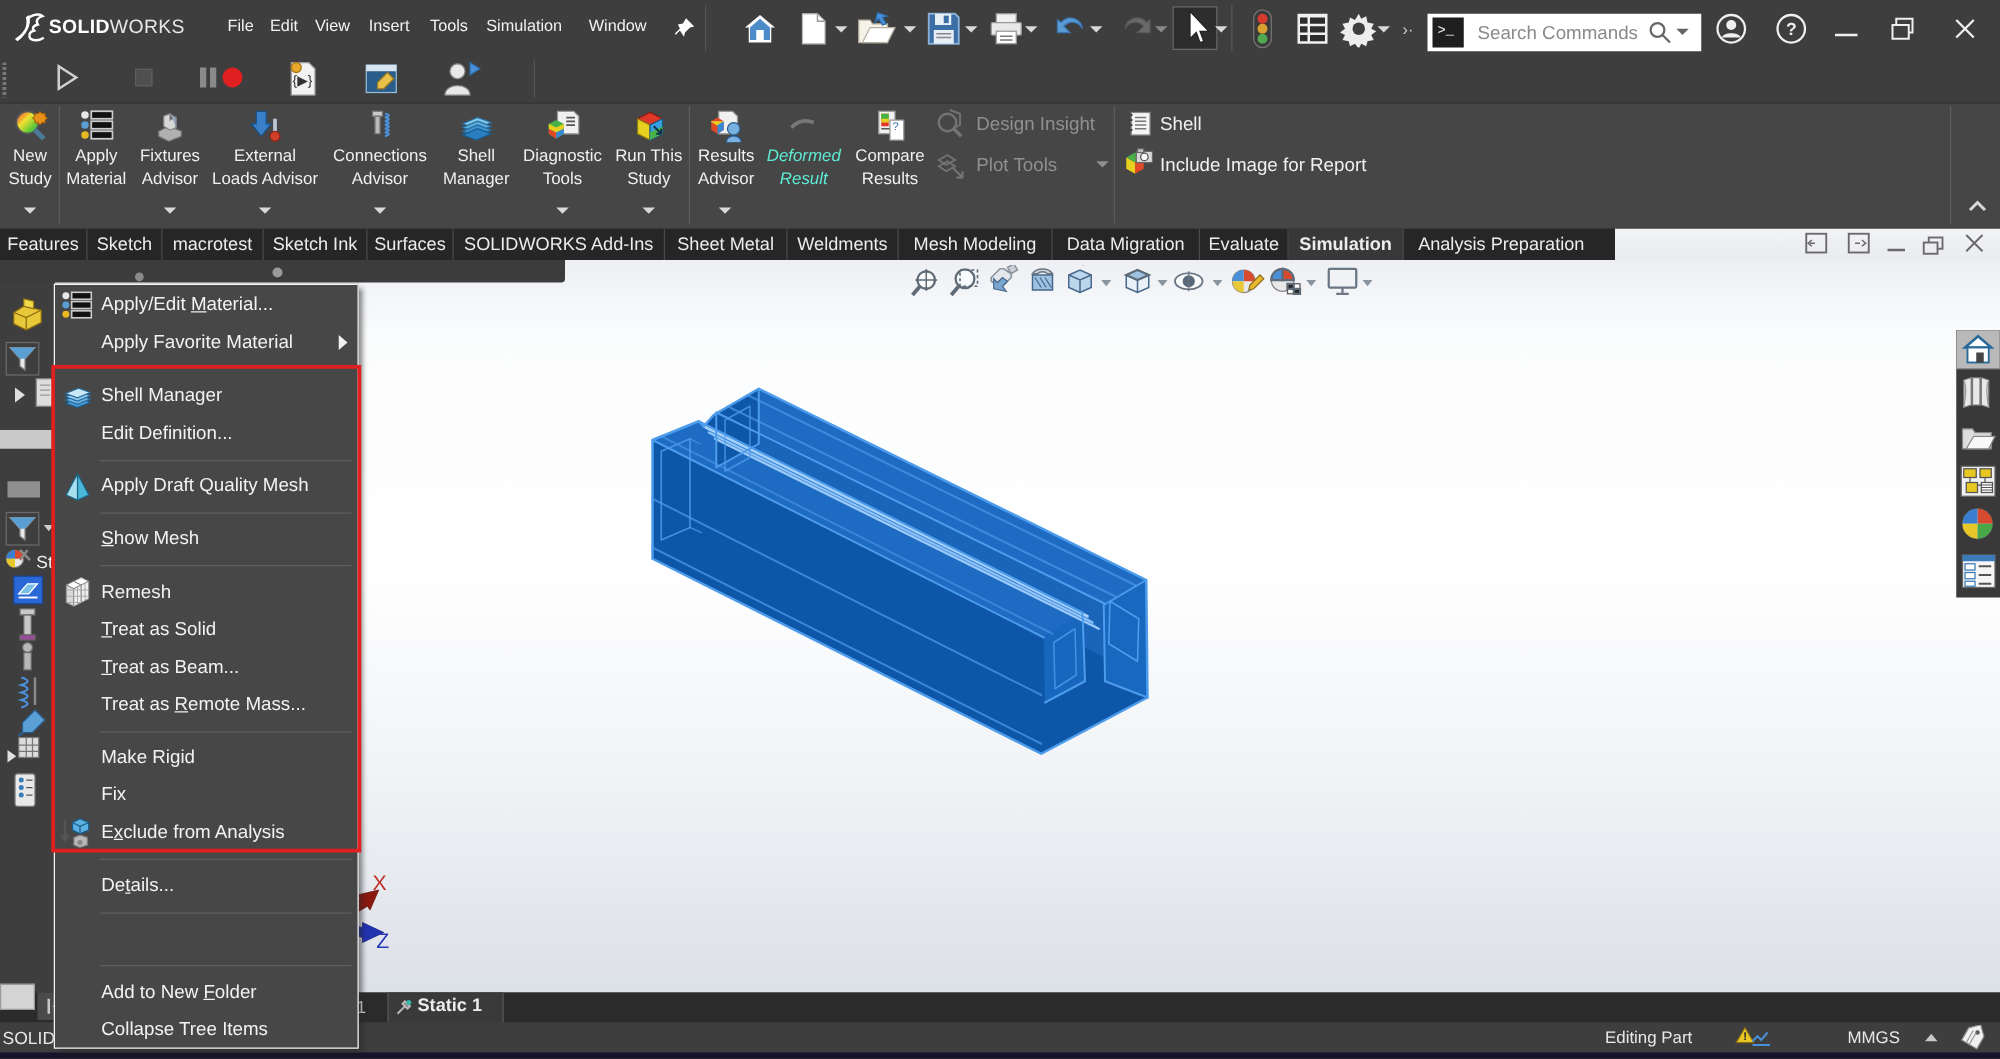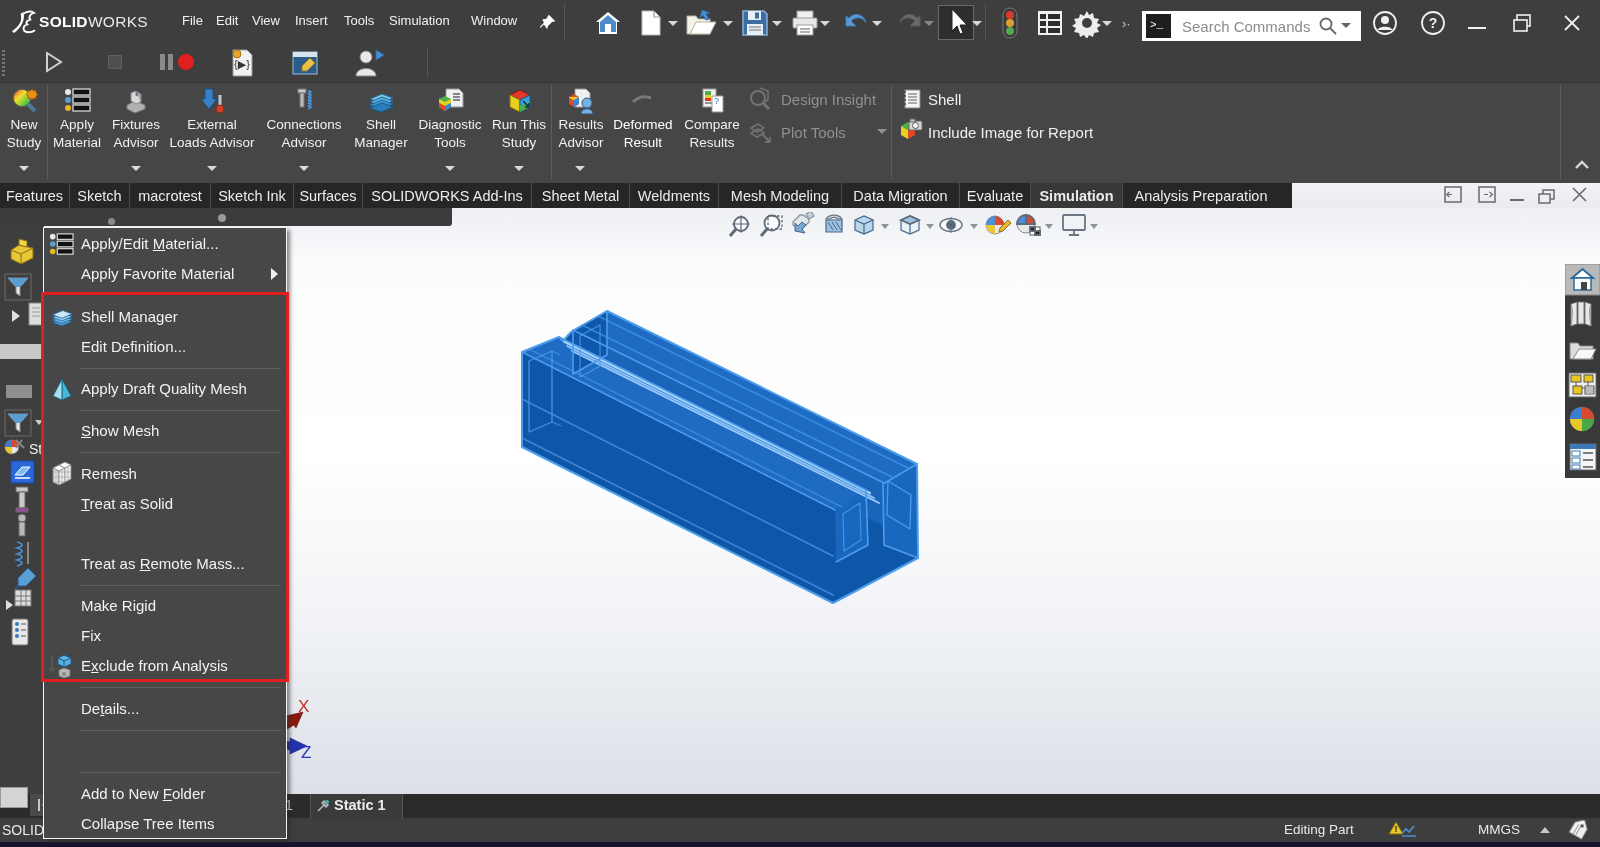--- a/index.html
+++ b/index.html
@@ -15,21 +15,21 @@
 .tbico { top:8px; }
 
 
 #macrobar { left:0; top:45px; width:1600px; height:38px; background:#3e3e3e; border-bottom:1px solid #333; }
 
 
 #ribbon { left:0; top:83px; width:1600px; height:100px; background:#464646; }
 .rsep { position:absolute; top:2px; width:1px; height:94px; background:#5c5c5c; }
 .rbtn { position:absolute; top:4px; text-align:center; color:#f0f0f0; font-size:13.5px; line-height:18px; }
 .rbtn .ric { display:block; margin:0 auto 2px auto; }
-.rbtn.dis { color:#ffffff; }
+.rbtn.dis { color:#5eead4;font-style:italic; }
 .dda { position:absolute; width:0; height:0; border-left:5px solid transparent; border-right:5px solid transparent; border-top:5px solid #d9d9d9; }
 .rside { position:absolute; color:#909090; font-size:15px; }
 
 
 #tabrow { left:0; top:183px; width:1292px; height:25px; background:#262626; }
 #tabrow .tab { float:left; height:25px; line-height:26px; color:#ececec; font-size:14.5px; border-right:1px solid #4a4a4a; text-align:center; }
 #tabrow .tab.active { font-weight:bold; background:#383838; }
 #tabrowright { left:1292px; top:183px; width:308px; height:25px; background:linear-gradient(#f2f3f6,#e9ebef); }
 
 
@@ -730,20 +730,23 @@
           <path d="M16 7 L22 4 L22 18 L16 21 Z" fill="#efefef"></path>
           <path d="M4 11 L16 11 M4 16 L16 16 M4 21 L16 21 M16 11 L22 11 M16 16 L22 16" fill="none" stroke="#aaa"></path>
           <path d="M13 8.5 L13 23 M19 5.5 L19 19" fill="none" stroke="#aaa"></path>
         </g>
       </svg>
       <span class="txt">Remesh</span>
     </div>
     <div class="mi" style="top:261px;">
         <span class="txt"><u>T</u>reat as Solid</span>
       </div>
+    <div class="mi" style="top:291px;">
+        <span class="txt"><u>T</u>reat as Beam...</span>
+      </div>
     <div class="mi" style="top:321px;">
         <span class="txt">Treat as <u>R</u>emote Mass...</span>
       </div>
     <div class="msep" style="top:357px;"></div>
     <div class="mi" style="top:363px;">
         <span class="txt">Make Rigid</span>
       </div>
     <div class="mi" style="top:393px;">
         <span class="txt">Fix</span>
       </div>

